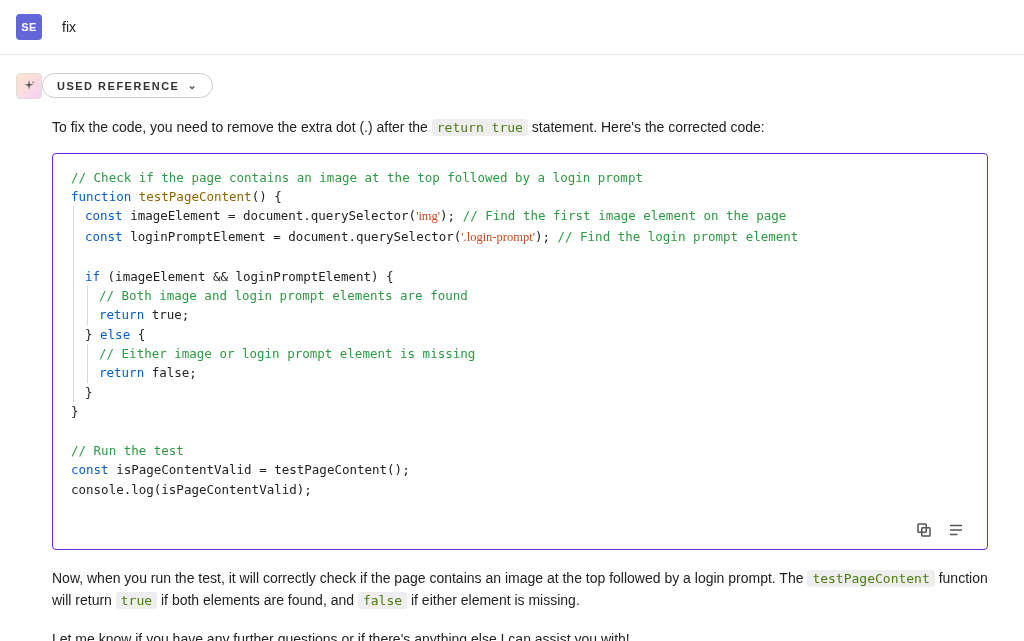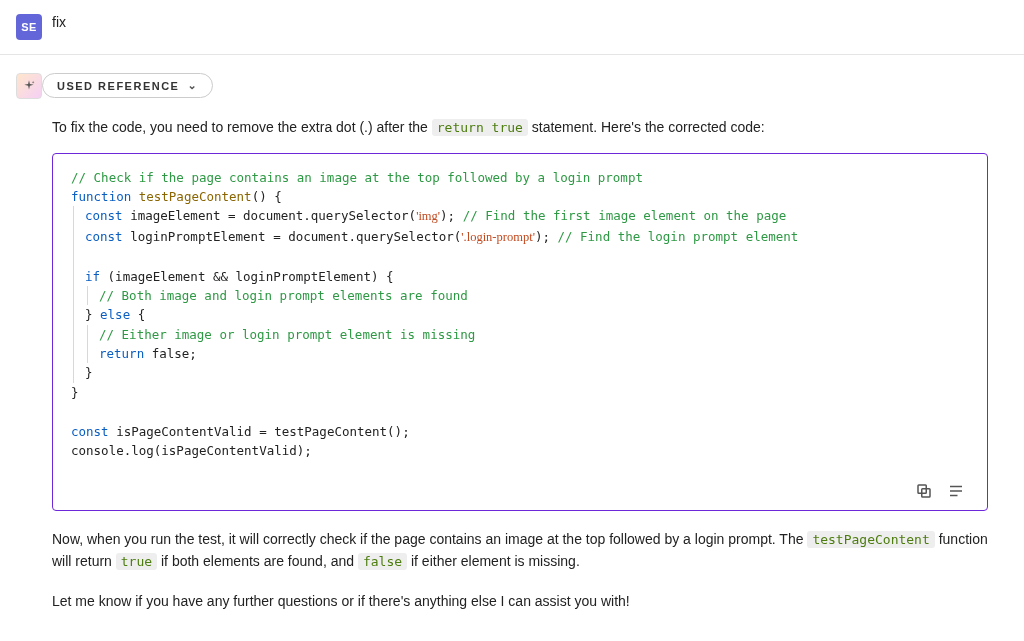--- a/index.html
+++ b/index.html
@@ -7,23 +7,23 @@
       font-family: -apple-system, BlinkMacSystemFont, "Segoe UI", Helvetica, Arial, sans-serif;
       background: #fff;
       color: #1a1a1a;
       font-size: 14px;
       width: 1024px;
       height: 641px;
       overflow: hidden;
     }
     .header-row {
       display: flex;
-      align-items: flex-start;
+      align-items: center;
       padding: 14px 0 14px 16px;
-      gap: 10px;
+      gap: 20px;
       border-bottom: 1px solid #e5e5e5;
     }
     .avatar {
       width: 26px;
       height: 26px;
       background: #6366d8;
       color: #fff;
       border-radius: 4px;
       display: flex;
       align-items: center;
@@ -157,26 +157,28 @@
   </p>
 
   <div class="code-block">
     <div class="code-line"><span class="c-comment">// Check if the page contains an image at the top followed by a login prompt</span></div>
     <div class="code-line"><span class="c-keyword">function</span><span class="c-func"> testPageContent</span><span class="c-plain">() {</span></div>
     <div class="code-line"><span class="indent-bar"><span class="c-keyword">const</span><span class="c-plain"> imageElement = document.querySelector(</span><span class="c-string">'img'</span><span class="c-plain">); </span><span class="c-comment">// Find the first image element on the page</span></span></div>
     <div class="code-line"><span class="indent-bar"><span class="c-keyword">const</span><span class="c-plain"> loginPromptElement = document.querySelector(</span><span class="c-string">'.login-prompt'</span><span class="c-plain">); </span><span class="c-comment">// Find the login prompt element</span></span></div>
     <div class="code-line"><span class="indent-bar">&nbsp;</span></div>
     <div class="code-line"><span class="indent-bar"><span class="c-keyword">if</span><span class="c-plain"> (imageElement &amp;&amp; loginPromptElement) {</span></span></div>
     <div class="code-line"><span class="indent-bar"><span class="indent-bar"><span class="c-comment">// Both image and login prompt elements are found</span></span></span></div>
+    <div class="code-line"><span class="indent-bar"><span class="indent-bar"><span class="c-keyword">return</span><span class="c-plain"> true;</span></span></span></div>
     <div class="code-line"><span class="indent-bar"><span class="c-plain">} </span><span class="c-keyword">else</span><span class="c-plain"> {</span></span></div>
     <div class="code-line"><span class="indent-bar"><span class="indent-bar"><span class="c-comment">// Either image or login prompt element is missing</span></span></span></div>
     <div class="code-line"><span class="indent-bar"><span class="indent-bar"><span class="c-keyword">return</span><span class="c-plain"> false;</span></span></span></div>
     <div class="code-line"><span class="indent-bar"><span class="c-plain">}</span></span></div>
     <div class="code-line"><span class="c-plain">}</span></div>
     <div class="code-line">&nbsp;</div>
+    <div class="code-line"><span class="c-comment">// Run the test</span></div>
     <div class="code-line"><span class="c-keyword">const</span><span class="c-plain"> isPageContentValid = testPageContent();</span></div>
     <div class="code-line"><span class="c-plain">console.log(isPageContentValid);</span></div>
 
     <div class="code-actions">
       <svg class="icon-btn" viewBox="0 0 24 24" fill="none" stroke="currentColor" stroke-width="2">
         <rect x="9" y="9" width="11" height="11" rx="1"></rect>
         <rect x="4" y="4" width="11" height="11" rx="1"></rect>
       </svg>
       <svg class="icon-btn" viewBox="0 0 24 24" fill="none" stroke="currentColor" stroke-width="2">
         <line x1="4" y1="6" x2="20" y2="6"></line>

